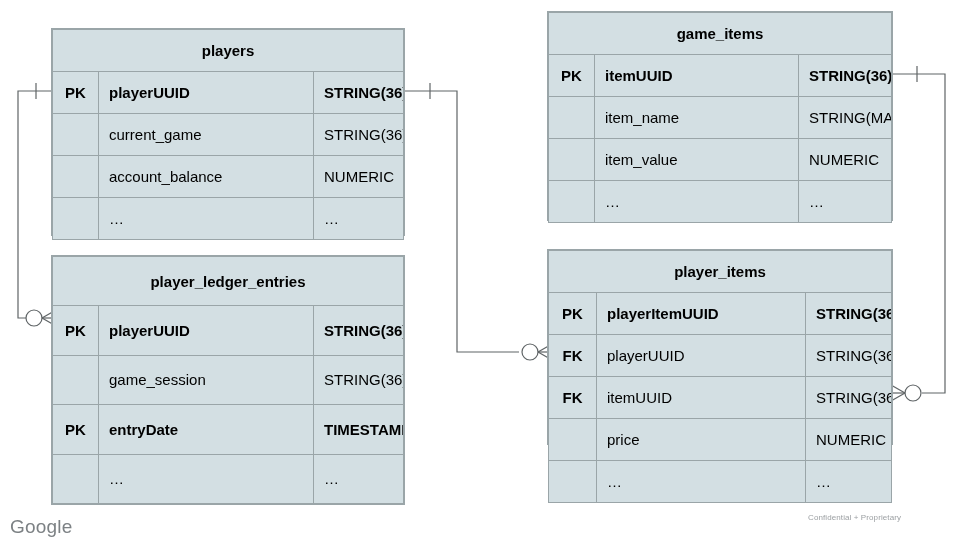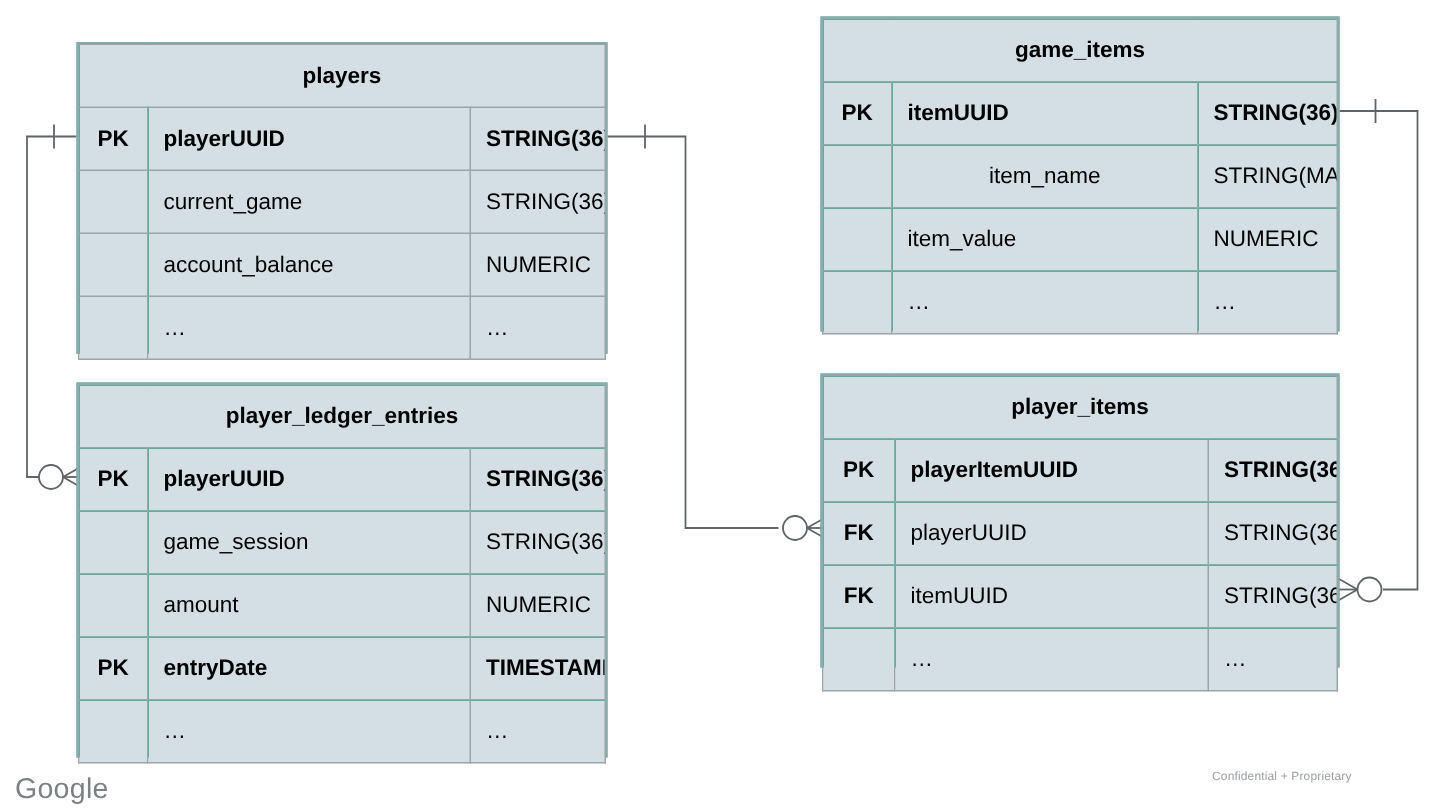--- a/index.html
+++ b/index.html
@@ -185,25 +185,20 @@
           <tr class="pk" style="height: 42px;">
             <td class="keycol">PK</td>
             <td>playerUUID</td>
             <td>STRING(36)</td>
           </tr>
           <tr class="plain" style="height: 42px;">
             <td class="keycol"></td>
             <td>game_session</td>
             <td>STRING(36)</td>
           </tr>
-          <tr class="plain" style="height: 42px;">
-            <td class="keycol"></td>
-            <td>amount</td>
-            <td>NUMERIC</td>
-          </tr>
           <tr class="pk" style="height: 42px;">
             <td class="keycol">PK</td>
             <td>entryDate</td>
             <td>TIMESTAMP</td>
           </tr>
           <tr class="plain" style="height: 42px;">
             <td class="keycol"></td>
             <td>…</td>
             <td>…</td>
           </tr>
@@ -220,21 +215,21 @@
         </colgroup>
       <tbody>
           <tr class="title-row" style="height: 42px;">
             <td colspan="3">game_items</td>
           </tr>
           <tr class="pk" style="height: 42px;">
             <td class="keycol">PK</td>
             <td>itemUUID</td>
             <td>STRING(36)</td>
           </tr>
-          <tr class="plain" style="height: 42px; text-align: center;">
+          <tr class="plain" style="height: 42px;">
             <td class="keycol"></td>
             <td>item_name</td>
             <td>STRING(MAX)</td>
           </tr>
           <tr class="plain" style="height: 42px;">
             <td class="keycol"></td>
             <td>item_value</td>
             <td>NUMERIC</td>
           </tr>
           <tr class="plain" style="height: 42px;">
@@ -267,20 +262,25 @@
             <td>playerUUID</td>
             <td>STRING(36)</td>
           </tr>
           <tr class="plain" style="height: 42px;">
             <td class="keycol">FK</td>
             <td>itemUUID</td>
             <td>STRING(36)</td>
           </tr>
           <tr class="plain" style="height: 42px;">
             <td class="keycol"></td>
+            <td>price</td>
+            <td>NUMERIC</td>
+          </tr>
+          <tr class="plain" style="height: 42px;">
+            <td class="keycol"></td>
             <td>…</td>
             <td>…</td>
           </tr>
         </tbody>
     </table>
   </div>
 
   <div class="google-logo">Google</div>
   <div class="confidential">Confidential + Proprietary</div>
 

